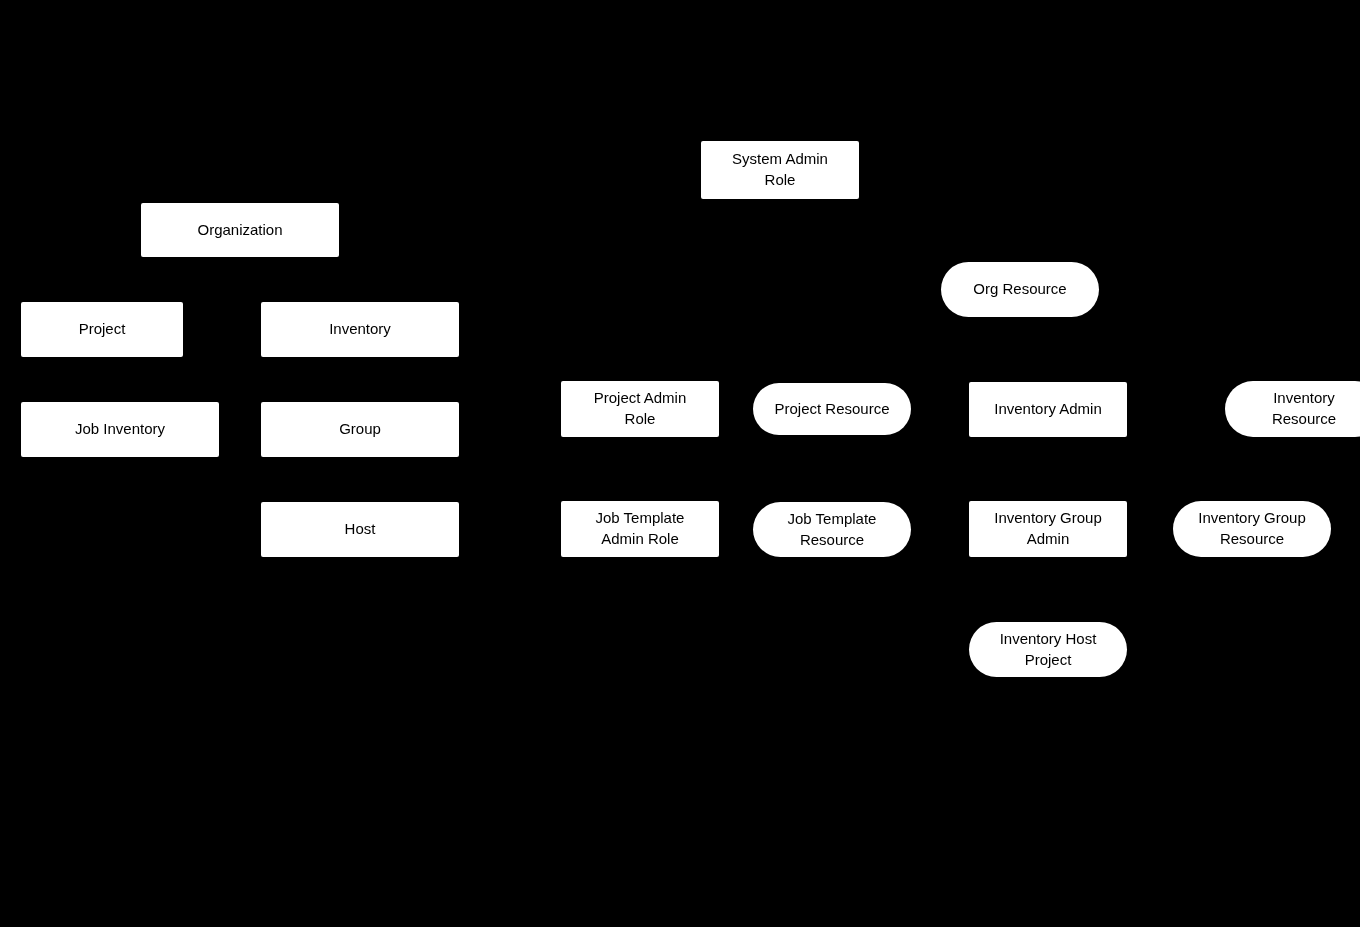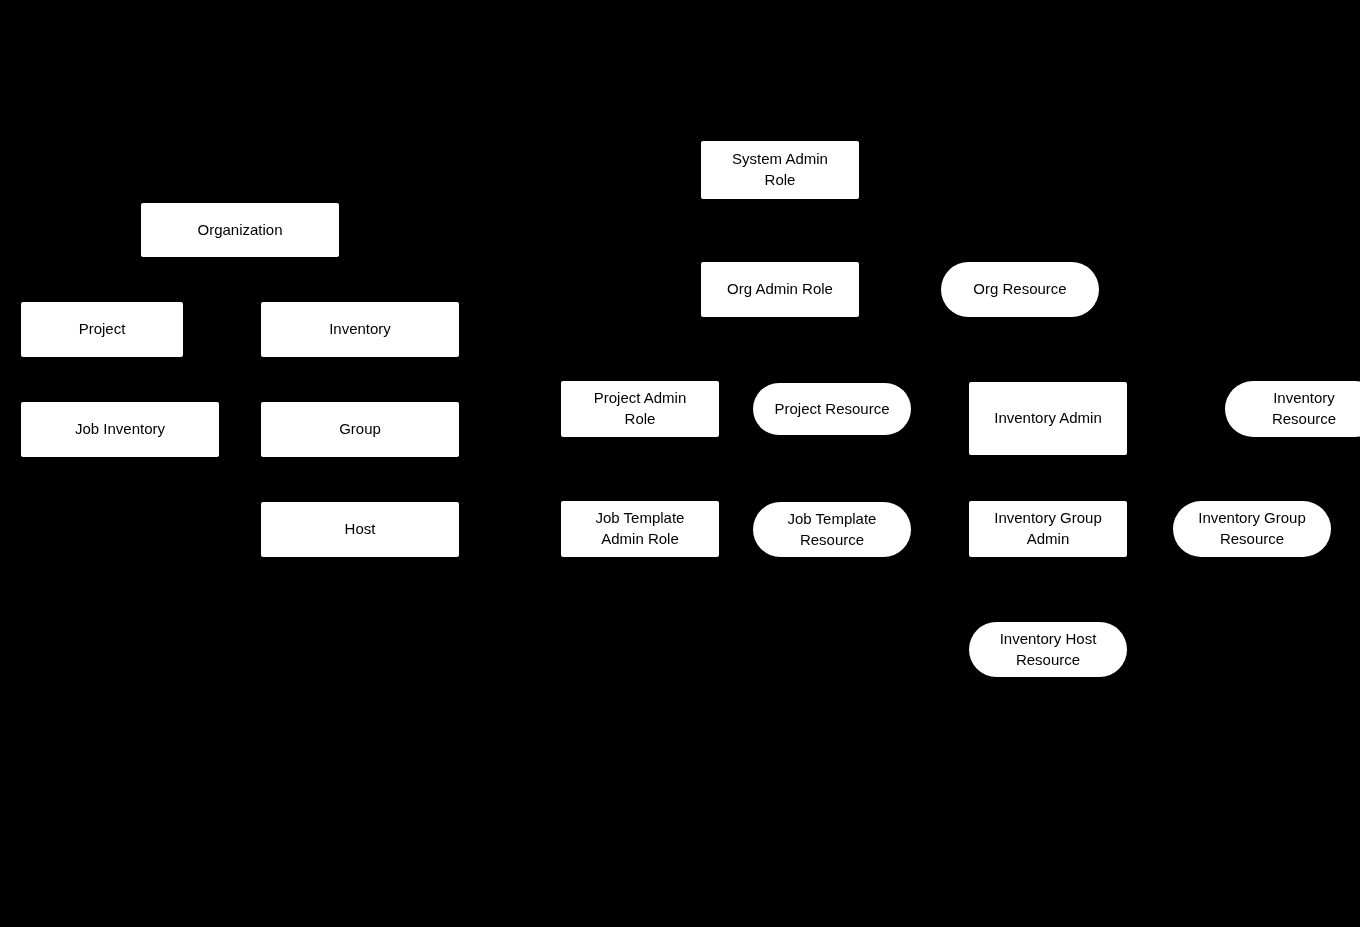--- a/index.html
+++ b/index.html
@@ -38,21 +38,21 @@
   .n-job-template            { left: 21px;  top: 402px; width: 198px; height: 55px; }
   .n-group                   { left: 261px; top: 402px; width: 198px; height: 55px; }
   .n-host                    { left: 261px; top: 502px; width: 198px; height: 55px; }
 
   
   .n-system-admin-role       { left: 701px;  top: 141px; width: 158px; height: 58px; }
   .n-org-admin-role          { left: 701px;  top: 262px; width: 158px; height: 55px; }
   .n-org-resource            { left: 941px;  top: 262px; width: 158px; height: 55px; }
   .n-project-admin-role      { left: 561px;  top: 381px; width: 158px; height: 56px; }
   .n-project-resource        { left: 753px;  top: 383px; width: 158px; height: 52px; }
-  .n-inventory-admin         { left: 969px;  top: 382px; width: 158px; height: 73px; }
+  .n-inventory-admin         { left: 969px;  top: 382px; width: 158px; height: 55px; }
   .n-inventory-resource      { left: 1225px; top: 381px; width: 158px; height: 56px; }
   .n-job-template-admin-role { left: 561px;  top: 501px; width: 158px; height: 56px; }
   .n-job-template-resource   { left: 753px;  top: 502px; width: 158px; height: 55px; }
   .n-inventory-group-admin   { left: 969px;  top: 501px; width: 158px; height: 56px; }
   .n-inventory-group-resource{ left: 1173px; top: 501px; width: 158px; height: 56px; }
   .n-inventory-host-resource { left: 969px;  top: 622px; width: 158px; height: 55px; }
 </style>
 </head>
 <body>
 
@@ -73,23 +73,20 @@
   <div class="node rect n-group">
     <span>Group</span>
   </div>
   <div class="node rect n-host">
     <span>Host</span>
   </div>
 
   <div class="node rect n-system-admin-role">
     <span>System Admin Role</span>
   </div>
-  <div class="node rect n-org-admin-role">
-    <span>Org Admin Role</span>
-  </div>
   <div class="node pill n-org-resource">
     <span>Org Resource</span>
   </div>
   <div class="node rect n-project-admin-role">
     <span>Project Admin Role</span>
   </div>
   <div class="node pill n-project-resource">
     <span>Project Resource</span>
   </div>
   <div class="node rect n-inventory-admin">
@@ -104,16 +101,16 @@
   <div class="node pill n-job-template-resource">
     <span>Job Template Resource</span>
   </div>
   <div class="node rect n-inventory-group-admin">
     <span>Inventory Group Admin</span>
   </div>
   <div class="node pill n-inventory-group-resource">
     <span>Inventory Group Resource</span>
   </div>
   <div class="node pill n-inventory-host-resource">
-    <span>Inventory Host Resource</span>
+    <span>Inventory Host Project</span>
   </div>
 
 </div>
 
 </body></html>

